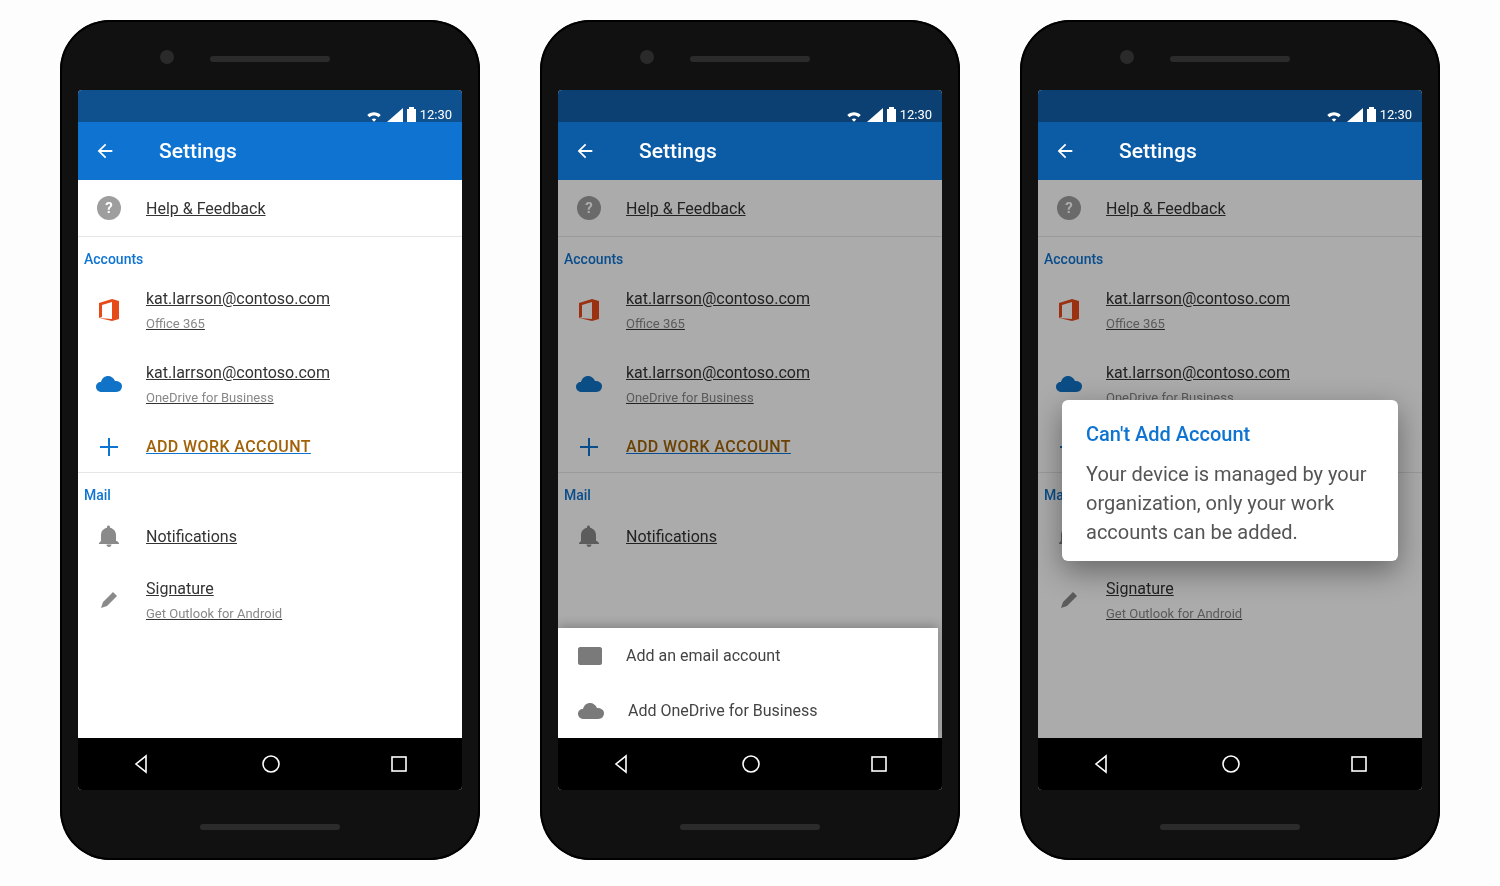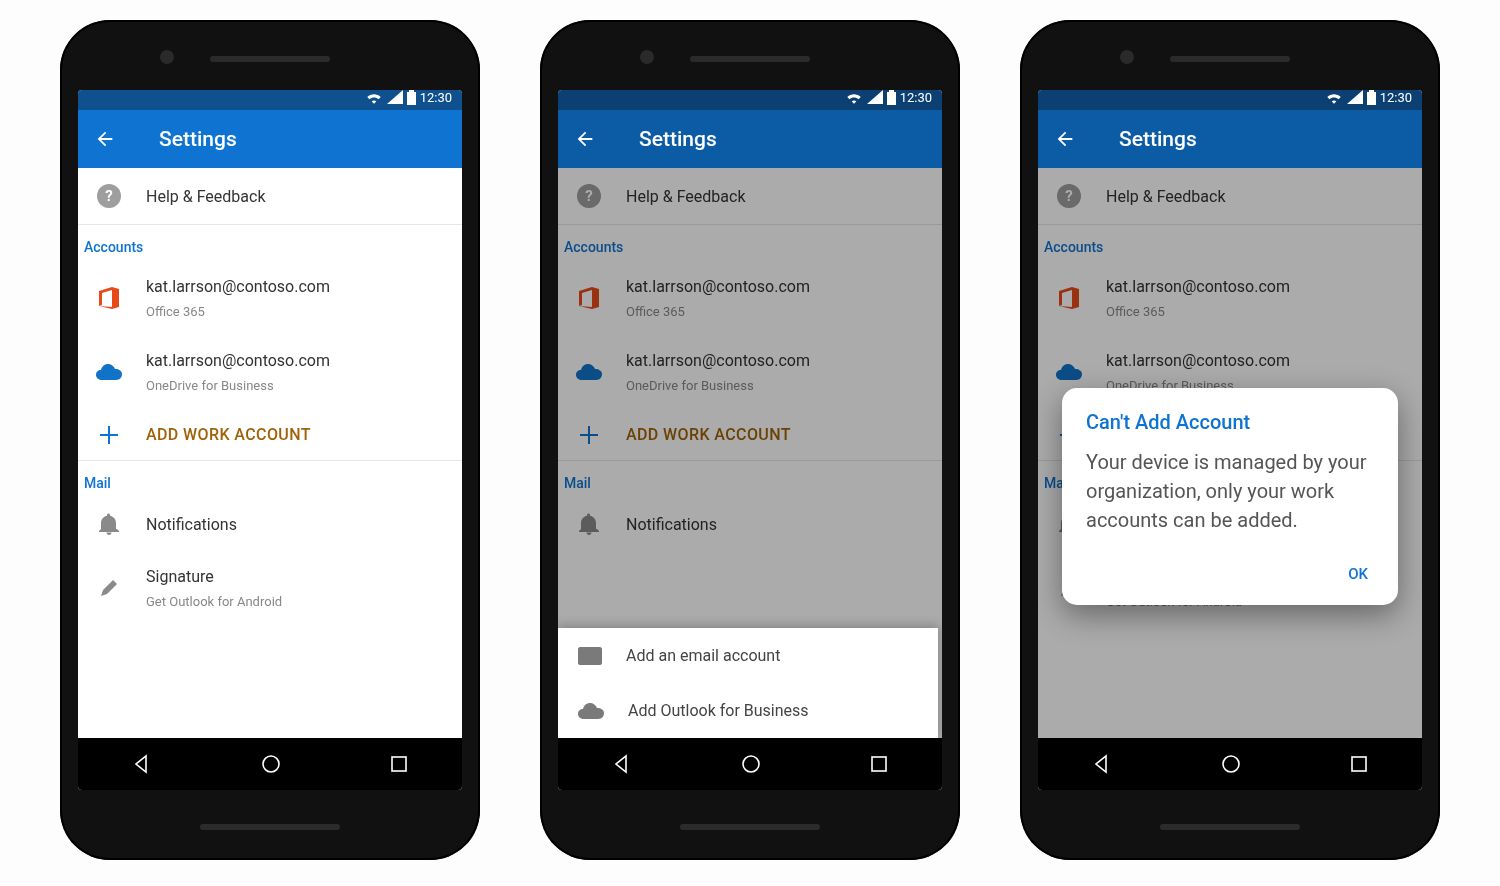--- a/index.html
+++ b/index.html
@@ -46,26 +46,26 @@
     width: 100%;
     height: 100%;
     background: #fff;
     border-radius: 4px;
     overflow: hidden;
     position: relative;
     display: flex;
     flex-direction: column;
   }
   .statusbar {
-    height: 20px;
+    height: 32px;
     background: #0f508e;
     color: #fff;
     display: flex;
     justify-content: flex-end;
-    align-items: flex-start;
+    align-items: flex-end;
     padding: 0 10px;
     font-size: 13px;
     gap: 4px;
   }
   .statusbar svg { display:block; }
   .appbar {
     height: 58px;
     background: #0f74d1;
     color: #fff;
     display: flex;
@@ -87,21 +87,21 @@
     padding: 16px 18px;
     gap: 24px;
     color: #333;
     font-size: 16px;
   }
   .row .icon-slot {
     width: 26px;
     display: flex;
     justify-content: center;
   }
-  .row .text-col { flex:1; }
+  .row .text-col { flex:1;text-decoration:underline; }
   .row .title { font-size: 16px; color:#333; }
   .row .sub { font-size: 13px; color:#888; margin-top:8px; }
   .section-label {
     padding: 14px 18px 6px 6px;
     font-size: 14px;
     font-weight: 500;
     color: #0f74d1;
   }
   .divider { height:1px; background:#e6e6e6; }
   .add-row { color:#0f74d1; font-weight:500; letter-spacing:0.4px; }
@@ -128,21 +128,21 @@
   .sheet-row {
     display:flex; align-items:center;
     padding:18px 20px; gap:24px;
     font-size:16px; color:#444;
   }
   .dialog {
     position:absolute;
     top: 220px;
     left: 24px; right:24px;
     background:#fff;
-    border-radius:15px;
+    border-radius:6px;
     box-shadow: 0 10px 30px rgba(0,0,0,0.4);
     padding: 22px 24px 14px 24px;
   }
   .dialog-title { color:#0f74d1; font-size:20px; font-weight:500; margin-bottom:14px;}
   .dialog-body { color:#555; font-size:20px; line-height:1.45; }
   .dialog-actions { display:flex; justify-content:flex-end; margin-top:22px; }
   .dialog-ok { color:#0f74d1; font-weight:500; font-size:15px; padding:8px 6px; }
   .question-circle {
     width:24px;height:24px;border-radius:50%;
     background:#9e9e9e;color:#fff;
@@ -356,21 +356,21 @@
       <div class="sheet-row">
         <svg width="24" height="18" viewBox="0 0 24 18" fill="#7a7a7a">
             <path d="M2 0h20c1 0 2 1 2 2v14c0 1-1 2-2 2H2c-1 0-2-1-2-2V2C0 1 1 0 2 0zm10 9L2 3v-.5h20V3l-10 6z"></path>
           </svg>
         <span>Add an email account</span>
       </div>
       <div class="sheet-row">
         <svg width="26" height="17" viewBox="0 0 26 17" fill="#7a7a7a">
             <path d="M20 17H6c-3 0-6-2-6-5s2-5 5-5C6 3 9 1 12 1s6 2 7 5c4 0 7 2 7 5s-2 6-6 6z"></path>
           </svg>
-        <span>Add Outlook for Business</span>
+        <span>Add OneDrive for Business</span>
       </div>
     </div>
   </div>
 </div>
 
 <div class="phone">
   <div class="camera"></div>
   <div class="screen dimmed">
     <div class="statusbar">
       <svg width="18" height="14" viewBox="0 0 24 18" fill="#fff">
@@ -455,23 +455,20 @@
           <div class="title">Signature</div>
           <div class="sub">Get Outlook for Android</div>
         </div>
       </div>
 
       <div class="scrim"></div>
 
       <div class="dialog">
         <div class="dialog-title">Can't Add Account</div>
         <div class="dialog-body">Your device is managed by your organization, only your work accounts can be added.</div>
-        <div class="dialog-actions">
-          <div class="dialog-ok">OK</div>
-        </div>
       </div>
     </div>
     <div class="navbar">
       <svg width="20" height="20" viewBox="0 0 20 20">
           <path d="M14 2v16L4 10z" fill="none" stroke="#fff" stroke-width="1.6"></path>
         </svg>
       <svg width="22" height="22" viewBox="0 0 22 22">
           <circle cx="11" cy="11" r="8" fill="none" stroke="#fff" stroke-width="1.6"></circle>
         </svg>
       <svg width="18" height="18" viewBox="0 0 18 18">

